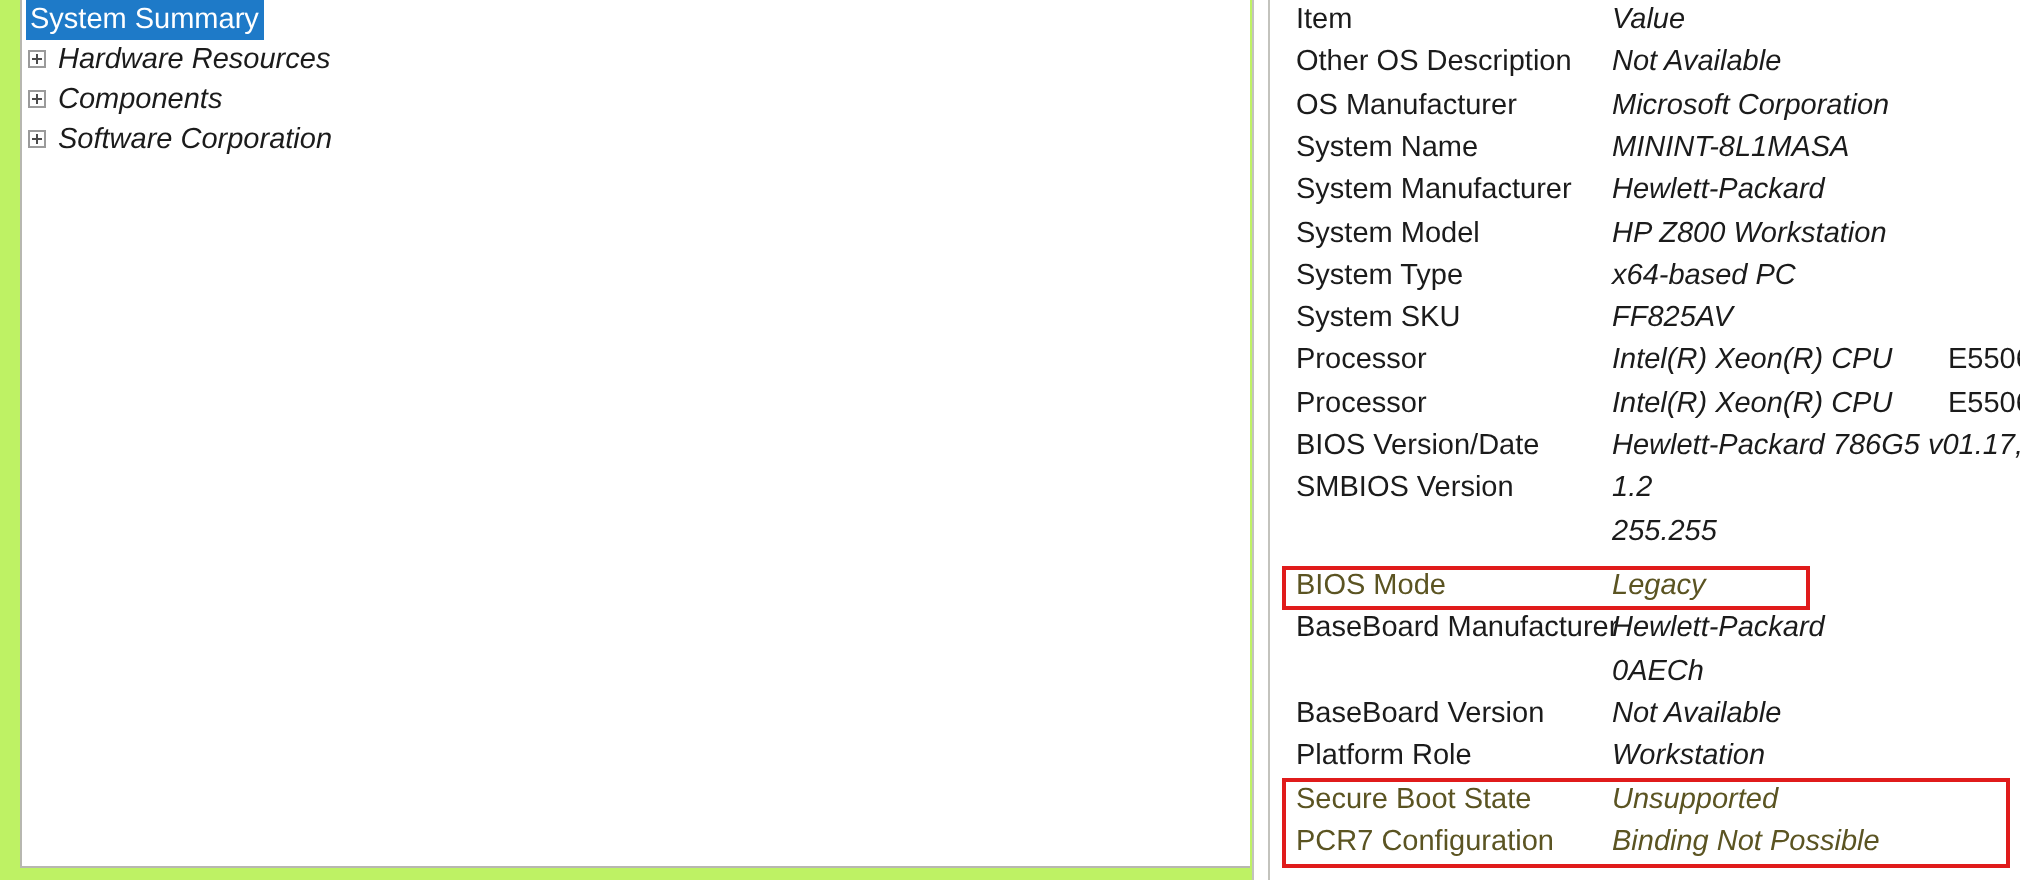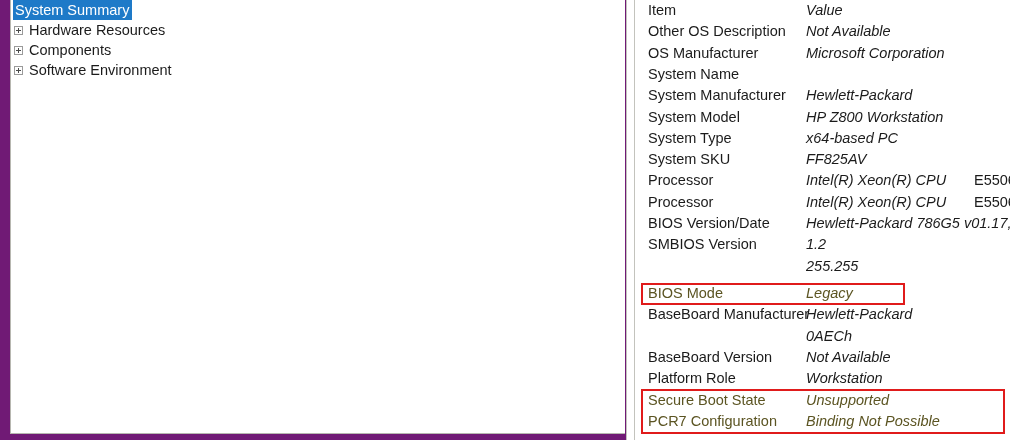--- a/index.html
+++ b/index.html
@@ -13,21 +13,21 @@
     font-family: "Liberation Sans", sans-serif;
     overflow: hidden;
     position: relative;
   }
 
   #app {
     position: absolute;
     left: 0; top: 0;
     width: 1010px;
     height: 440px;
-    background: #701a75;
+    background: #bef264;
   }
 
   
   .tree-pane {
     position: absolute;
     left: 10px;
     top: 0px;
     width: 615px;
     height: 434px;
     background: #ffffff;
@@ -85,20 +85,21 @@
     position: absolute;
     left: 3px;
     top: 1px;
     width: 1px;
     height: 5px;
     background: #4a4a4a;
   }
   .child-text {
     display: inline-block;
     vertical-align: top;
+    font-style: italic;
   }
 
   
   .detail-pane {
     position: absolute;
     left: 626px;
     top: 0px;
     width: 457px;
     height: 440px;
     background: #ffffff;
@@ -179,21 +180,21 @@
 
     <div class="tree-row child">
       <span class="expander"></span><span class="child-text">Hardware Resources</span>
     </div>
 
     <div class="tree-row child">
       <span class="expander"></span><span class="child-text">Components</span>
     </div>
 
     <div class="tree-row child">
-      <span class="expander"></span><span class="child-text">Software Environment</span>
+      <span class="expander"></span><span class="child-text">Software Corporation</span>
     </div>
 
   </div>
 
   <div class="detail-pane">
     <div class="detail-gutter"></div>
     <div class="detail-gutter2"></div>
 
     <div class="grid">
 
@@ -209,20 +210,21 @@
       </div>
 
       <div class="grid-row" style="top:42.6px;">
         <span class="cell-item">OS Manufacturer</span>
         <span class="cell-value">Microsoft Corporation</span>
         <span class="cell-extra"></span>
       </div>
 
       <div class="grid-row" style="top:63.9px;">
         <span class="cell-item">System Name</span>
+        <span class="cell-value">MININT-8L1MASA</span>
         <span class="cell-extra"></span>
       </div>
 
       <div class="grid-row" style="top:85.2px;">
         <span class="cell-item">System Manufacturer</span>
         <span class="cell-value">Hewlett-Packard</span>
         <span class="cell-extra"></span>
       </div>
 
       <div class="grid-row" style="top:106.5px;">

